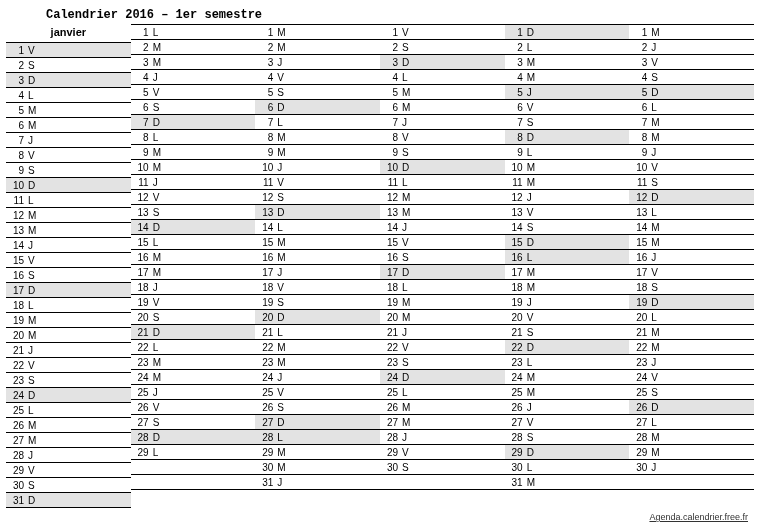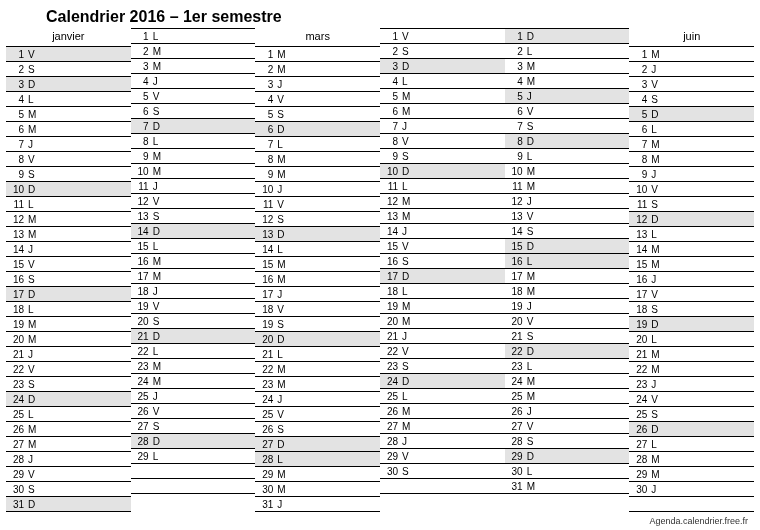--- a/index.html
+++ b/index.html
@@ -7,34 +7,35 @@
     padding: 8px 6px;
     font-family: Arial, Helvetica, sans-serif;
     font-size: 11px;
     color: #000;
     width: 760px;
     box-sizing: border-box;
     background: #fff;
   }
   .title {
     font-weight: bold;
-    font-size: 16px;
+    font-size: 12px;
     padding: 0 0 2px 40px;
+    font-family: Liberation Mono, monospace;
   }
   .cal-wrap {
     display: flex;
     gap: 0;
   }
   .month-col {
     flex: 1 1 0;
     min-width: 0;
   }
   .month-head {
     text-align: center;
-    font-weight: normal;
+    font-weight: bold;
     font-size: 11px;
     padding: 2px 0 4px;
   }
   .day-row {
     display: flex;
     align-items: center;
     height: 15px;
     border-top: 1px solid #000;
     box-sizing: border-box;
     font-size: 10px;
@@ -56,20 +57,21 @@
   }
   .last-line {
     border-top: 1px solid #000;
     height: 1px;
   }
   .footer {
     text-align: right;
     font-size: 9px;
     color: #333;
     padding: 3px 6px 0 0;
+    text-decoration: underline;
   }
 </style>
 </head>
 <body>
 
 <div class="title">Calendrier 2016 – 1er semestre</div>
 
 <div class="cal-wrap" id="cal-wrap">
     <div class="month-col">
       <div class="month-head">janvier</div>
@@ -314,21 +316,20 @@
       </div>
       <div class="day-row">
         <span class="dnum">29</span>
         <span class="dweek">L</span>
       </div>
       <div class="day-row empty"></div>
       <div class="day-row empty"></div>
       <div class="last-line"></div>
     </div>
     <div class="month-col">
-      <div class="month-head">mars</div>
       <div class="day-row">
         <span class="dnum">1</span>
         <span class="dweek">M</span>
       </div>
       <div class="day-row">
         <span class="dnum">2</span>
         <span class="dweek">M</span>
       </div>
       <div class="day-row">
         <span class="dnum">3</span>
@@ -693,21 +694,20 @@
         <span class="dnum">30</span>
         <span class="dweek">L</span>
       </div>
       <div class="day-row">
         <span class="dnum">31</span>
         <span class="dweek">M</span>
       </div>
       <div class="last-line"></div>
     </div>
     <div class="month-col">
-      <div class="month-head">juin</div>
       <div class="day-row">
         <span class="dnum">1</span>
         <span class="dweek">M</span>
       </div>
       <div class="day-row">
         <span class="dnum">2</span>
         <span class="dweek">J</span>
       </div>
       <div class="day-row">
         <span class="dnum">3</span>

